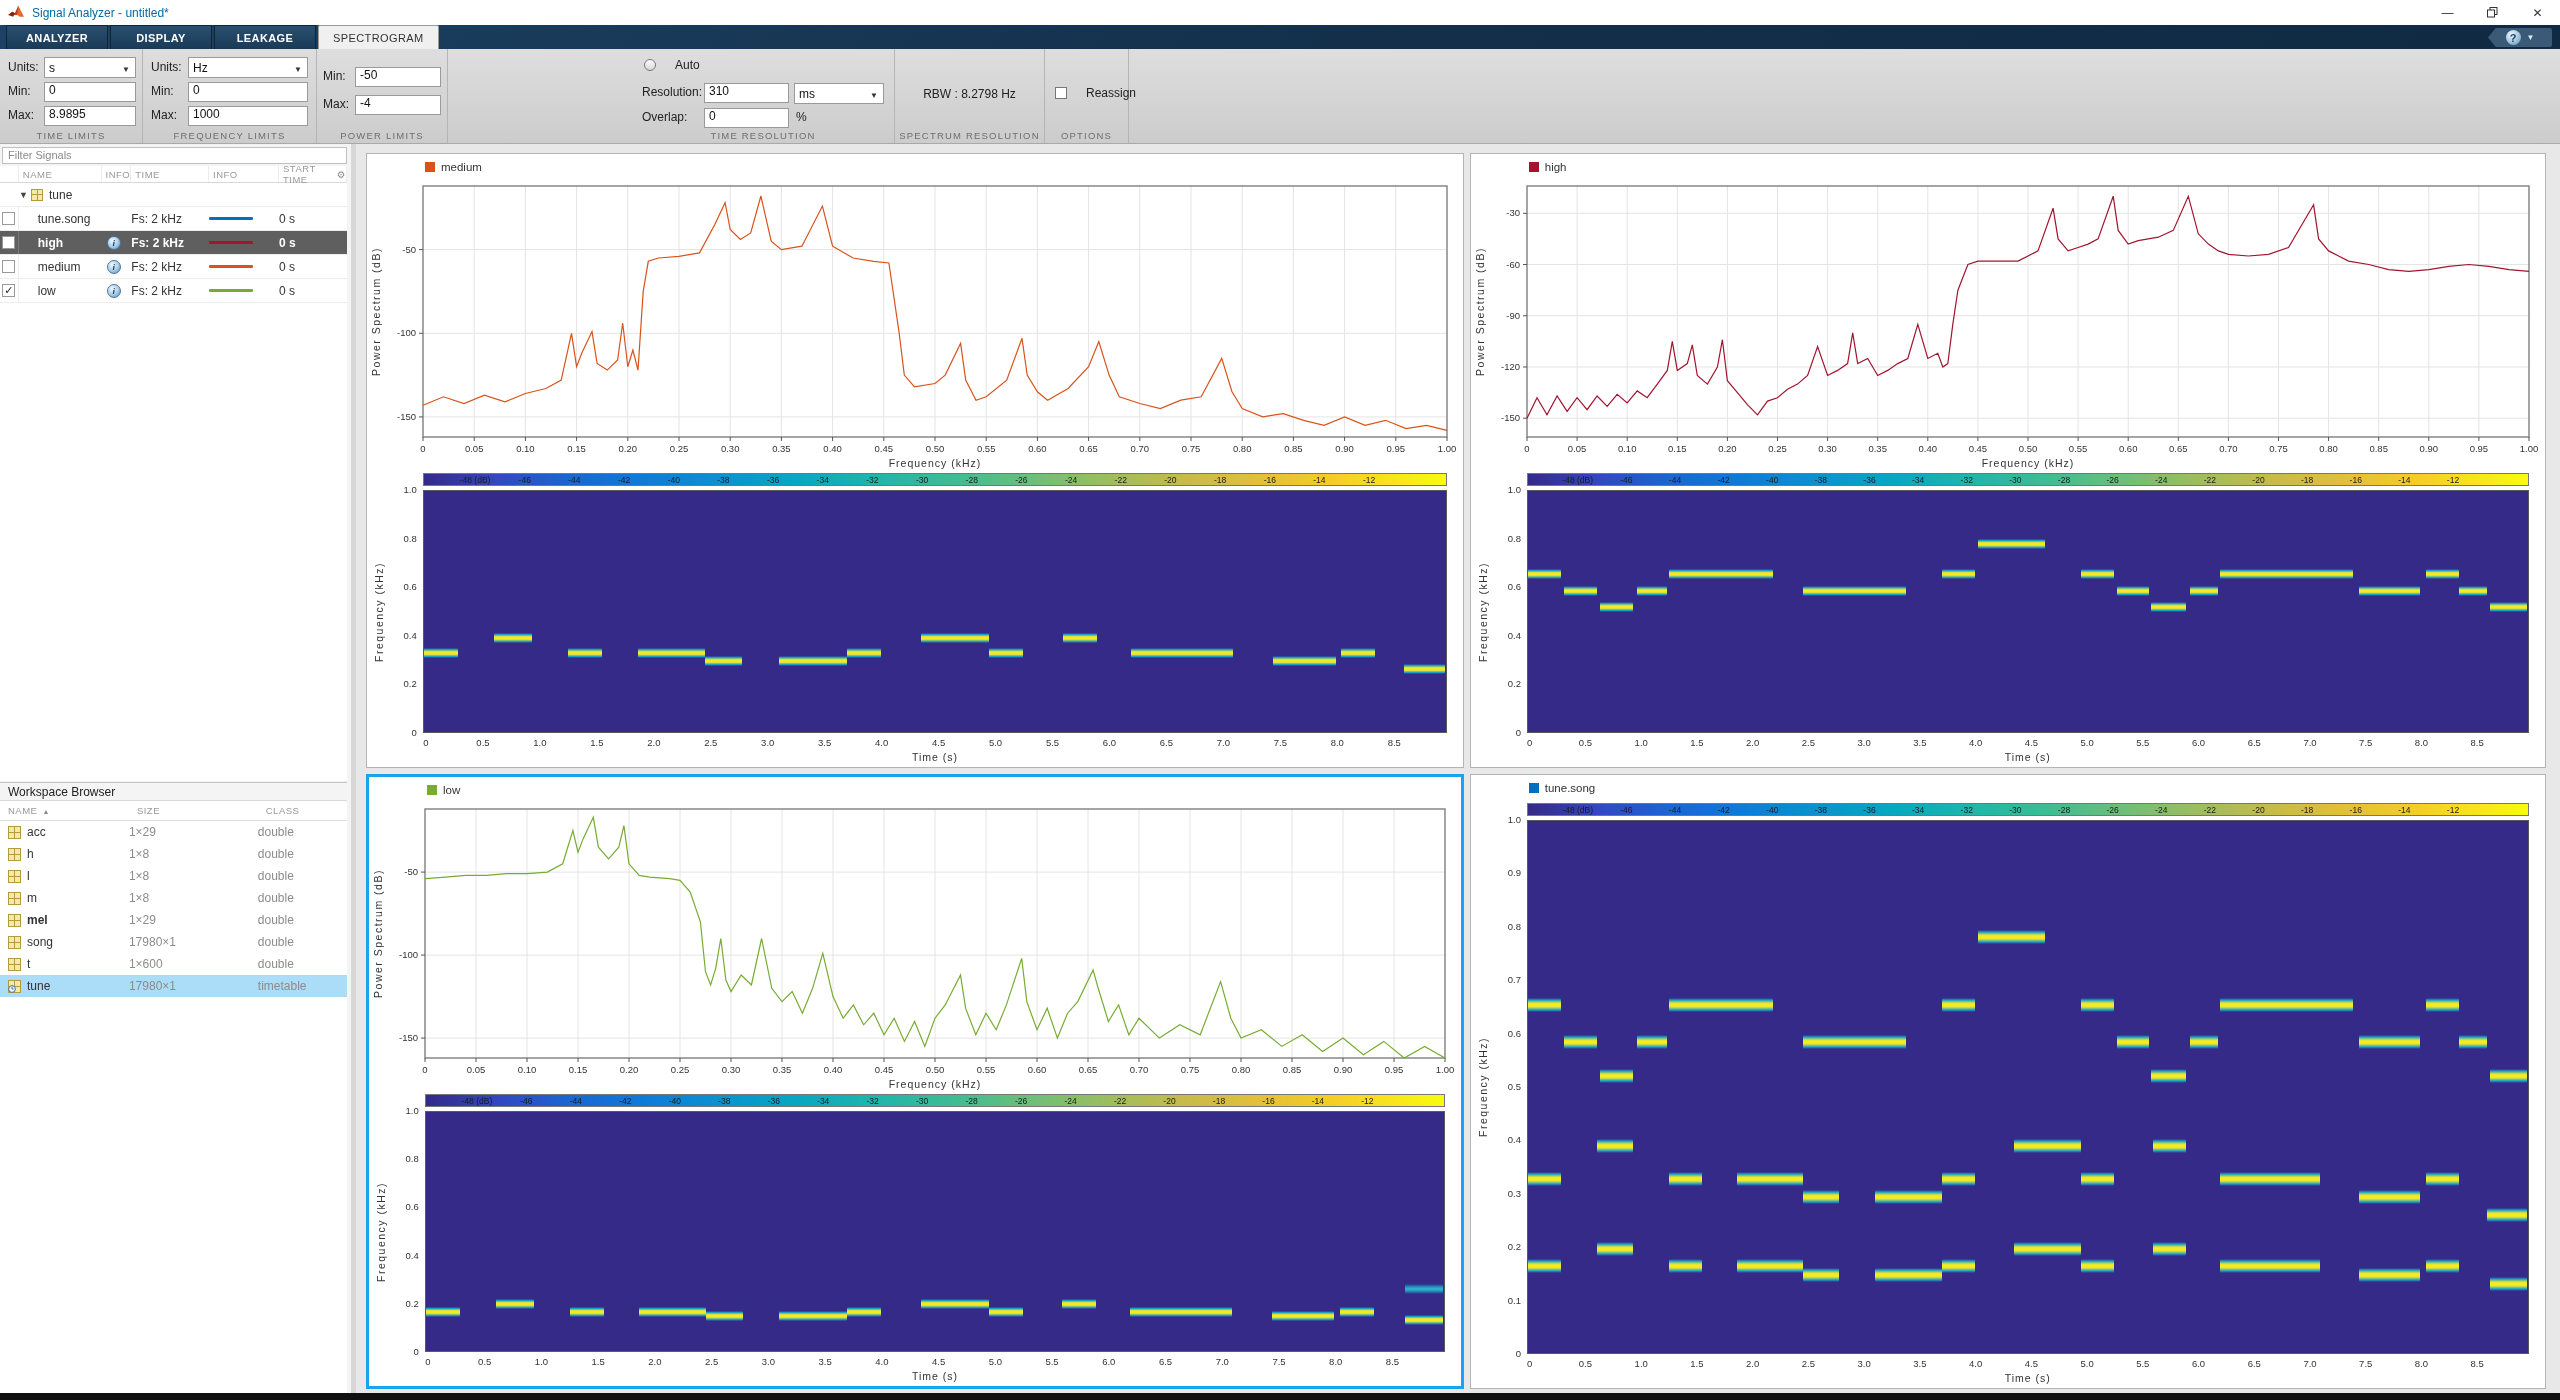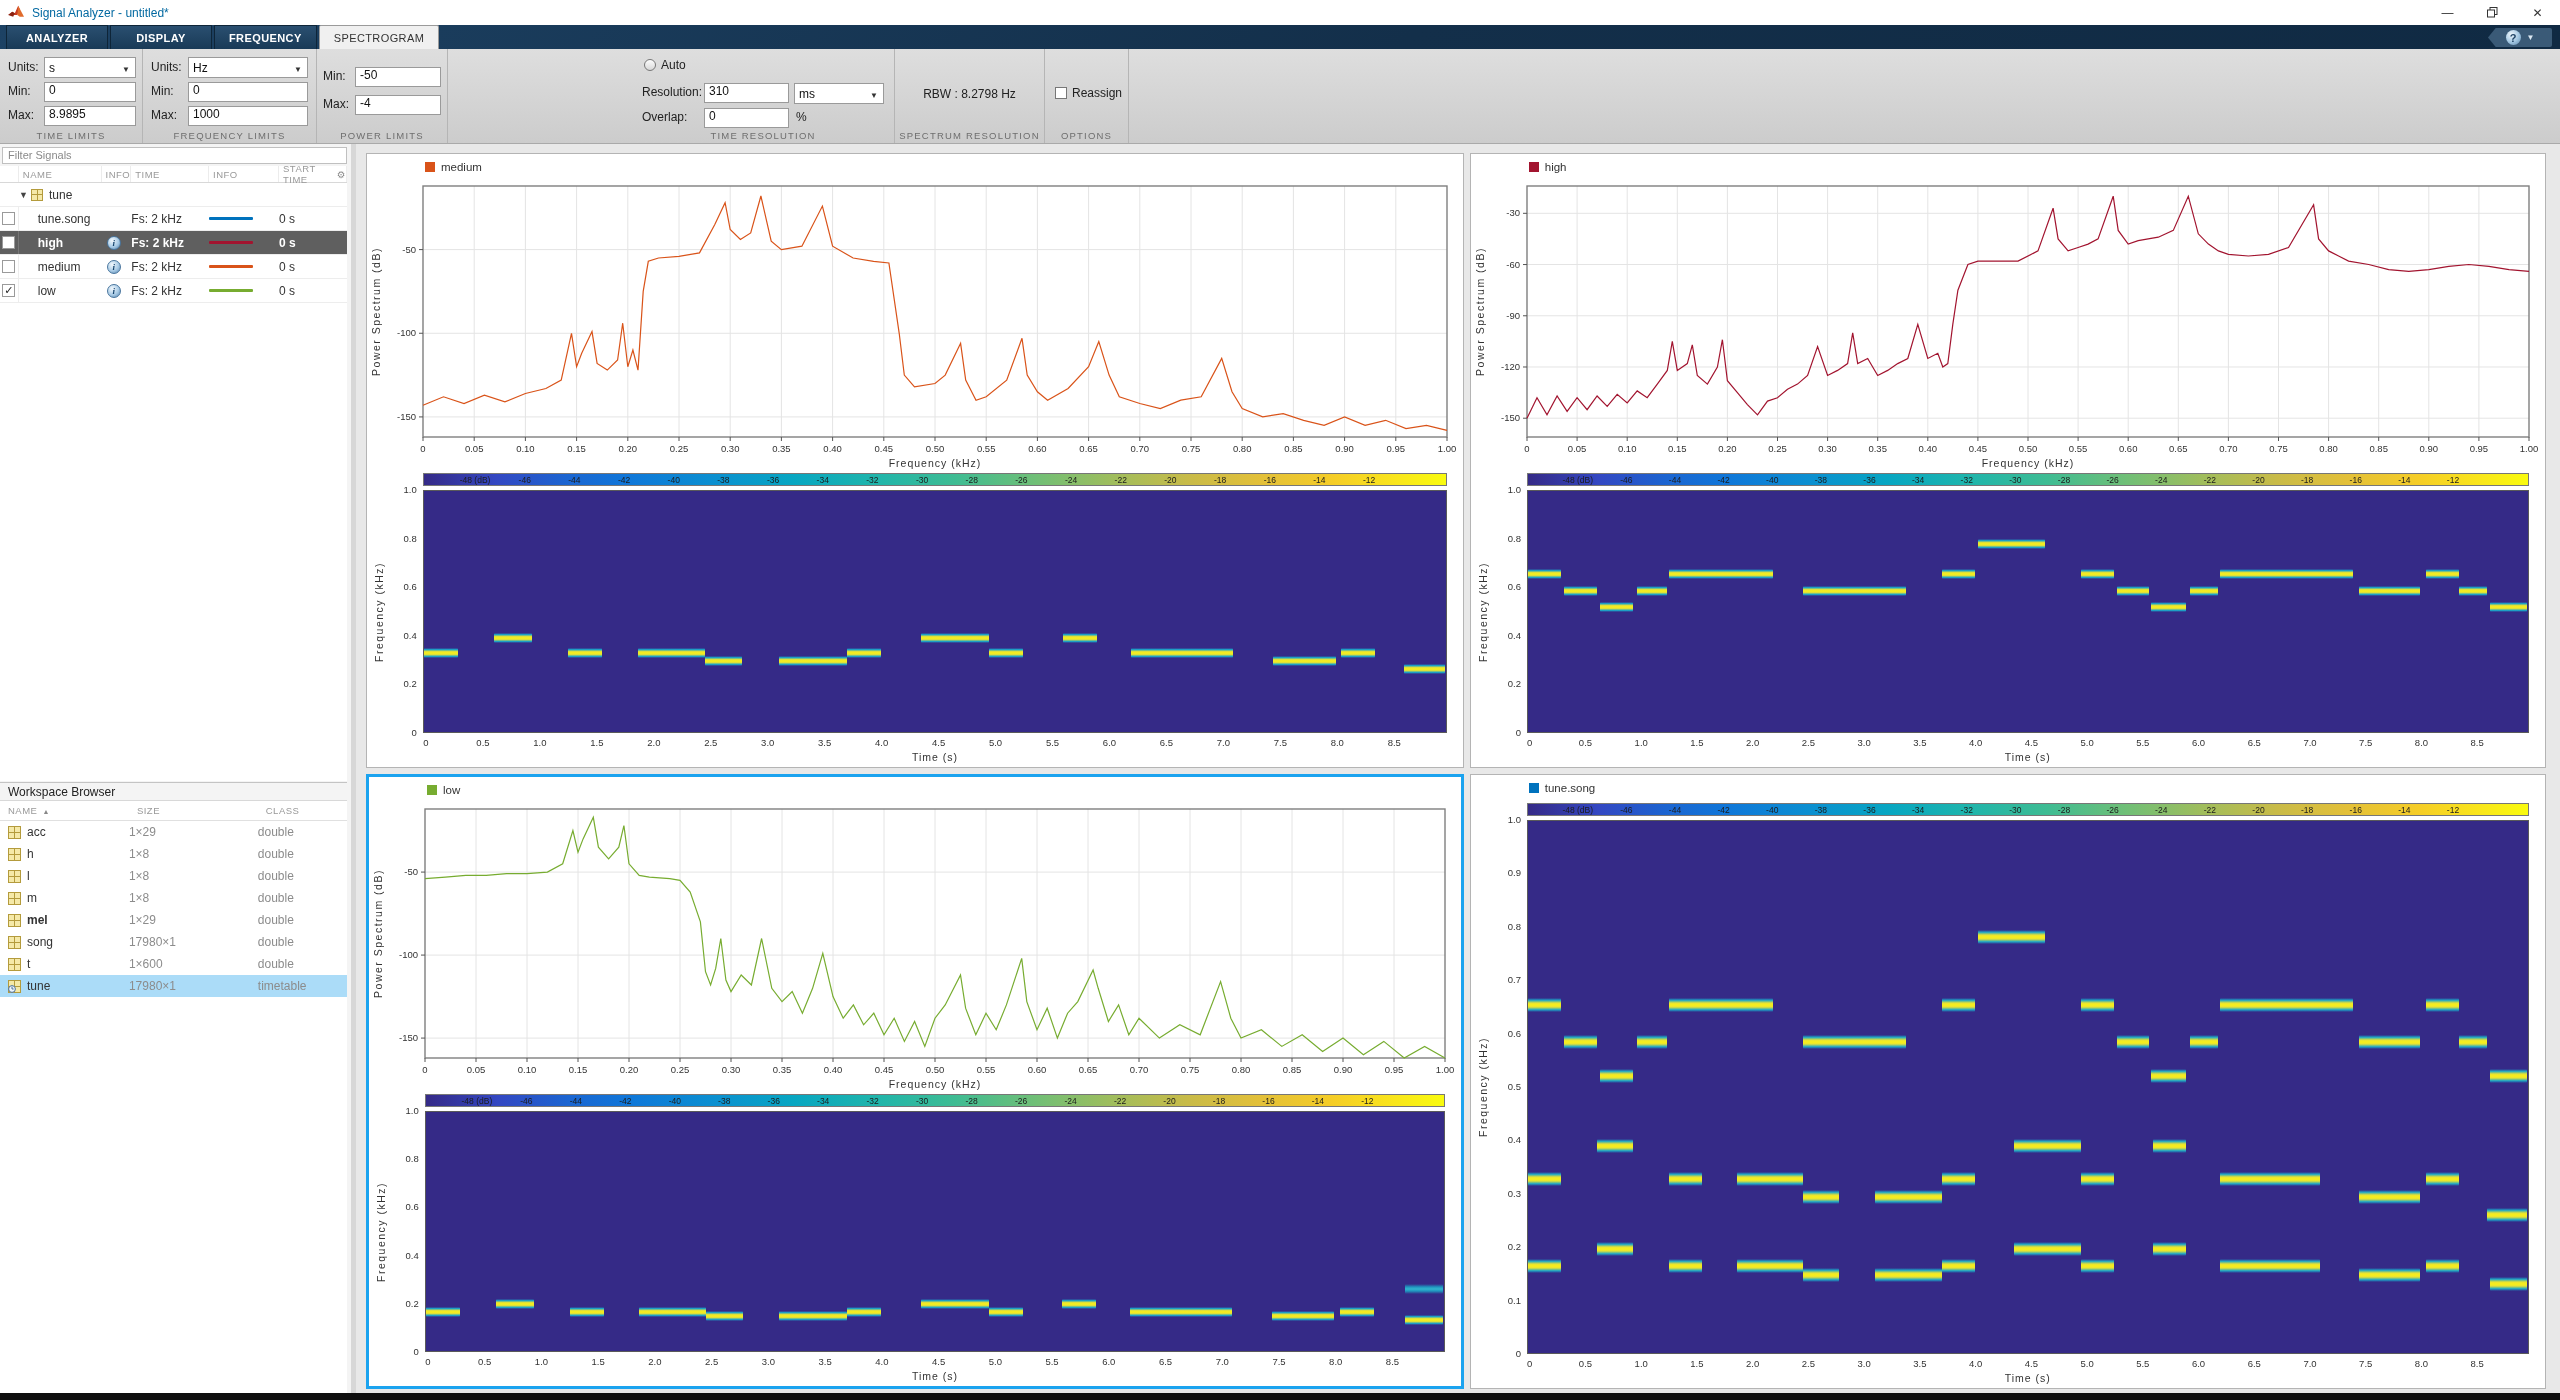--- a/index.html
+++ b/index.html
@@ -27,21 +27,21 @@
 
   
   .toolstrip { position:absolute; left:0; top:49px; right:0; height:95px;
     background:linear-gradient(#dedede,#cccccc); border-bottom:1px solid #a9a9a9; }
   .sect { position:absolute; top:0; bottom:0; border-right:1px solid #b5b5b5; }
   .sectlabel { position:absolute; left:0; right:0; bottom:2px; text-align:center; font-size:9.5px; color:#6e6e6e; letter-spacing:1.2px; }
   .tslabel { position:absolute; font-size:12px; color:#222; }
   .tsinput { position:absolute; height:20px; background:#fff; border:1px solid #9a9a9a; font-size:12px; color:#111; padding:0 4px; }
   .tsdrop  { position:absolute; height:21px; background:#fff; border:1px solid #9a9a9a; font-size:12px; color:#111; padding:0 4px; display:flex; align-items:center; }
   .tsdrop .caret { position:absolute; right:5px; top:7px; font-size:8px; color:#333; }
-  .radio { position:absolute; display:flex; align-items:center; gap:5px; font-size:12px; color:#222; }
+  .radio { position:absolute; display:flex; align-items:center; gap:19px; font-size:12px; color:#222; }
   .rcirc { width:12px; height:12px; border-radius:50%; border:1px solid #777; background:linear-gradient(#fdfdfd,#d8d8d8); position:relative; }
   .rcirc.on::after { content:""; position:absolute; inset:3px; border-radius:50%; background:#333; }
   .cbox { width:12px; height:12px; border:1px solid #777; background:#fff; display:inline-block; }
   .slider-track { position:absolute; height:4px; border-radius:2px; background:linear-gradient(#8f8f8f,#c9c9c9); border:1px solid #8a8a8a; }
   .slider-thumb { position:absolute; width:12px; height:17px; background:linear-gradient(#fbfbfb,#d4d4d4); border:1px solid #8a8a8a;
     clip-path:polygon(0 0,100% 0,100% 65%,50% 100%,0 65%); }
   .slider-ticks { position:absolute; height:5px; display:flex; justify-content:space-between; }
   .slider-ticks i { width:1px; background:#7d7d7d; }
   .minmax { position:absolute; font-size:11px; color:#333; }
 
@@ -115,21 +115,21 @@
         </svg>
     </div>
     <div class="winbtn">✕</div>
   </div>
 </div>
 
 <div class="tabbar">
   <div id="tabs">
       <div class="tab">ANALYZER</div>
       <div class="tab">DISPLAY</div>
-      <div class="tab">FREQUENCY</div>
+      <div class="tab">LEAKAGE</div>
       <div class="tab active">SPECTROGRAM</div>
     </div>
   <div class="helpwrap">
     <div class="helpcircle">?</div>
     <span class="helpcaret">▼</span>
   </div>
 </div>
 
 <div class="toolstrip">
 

